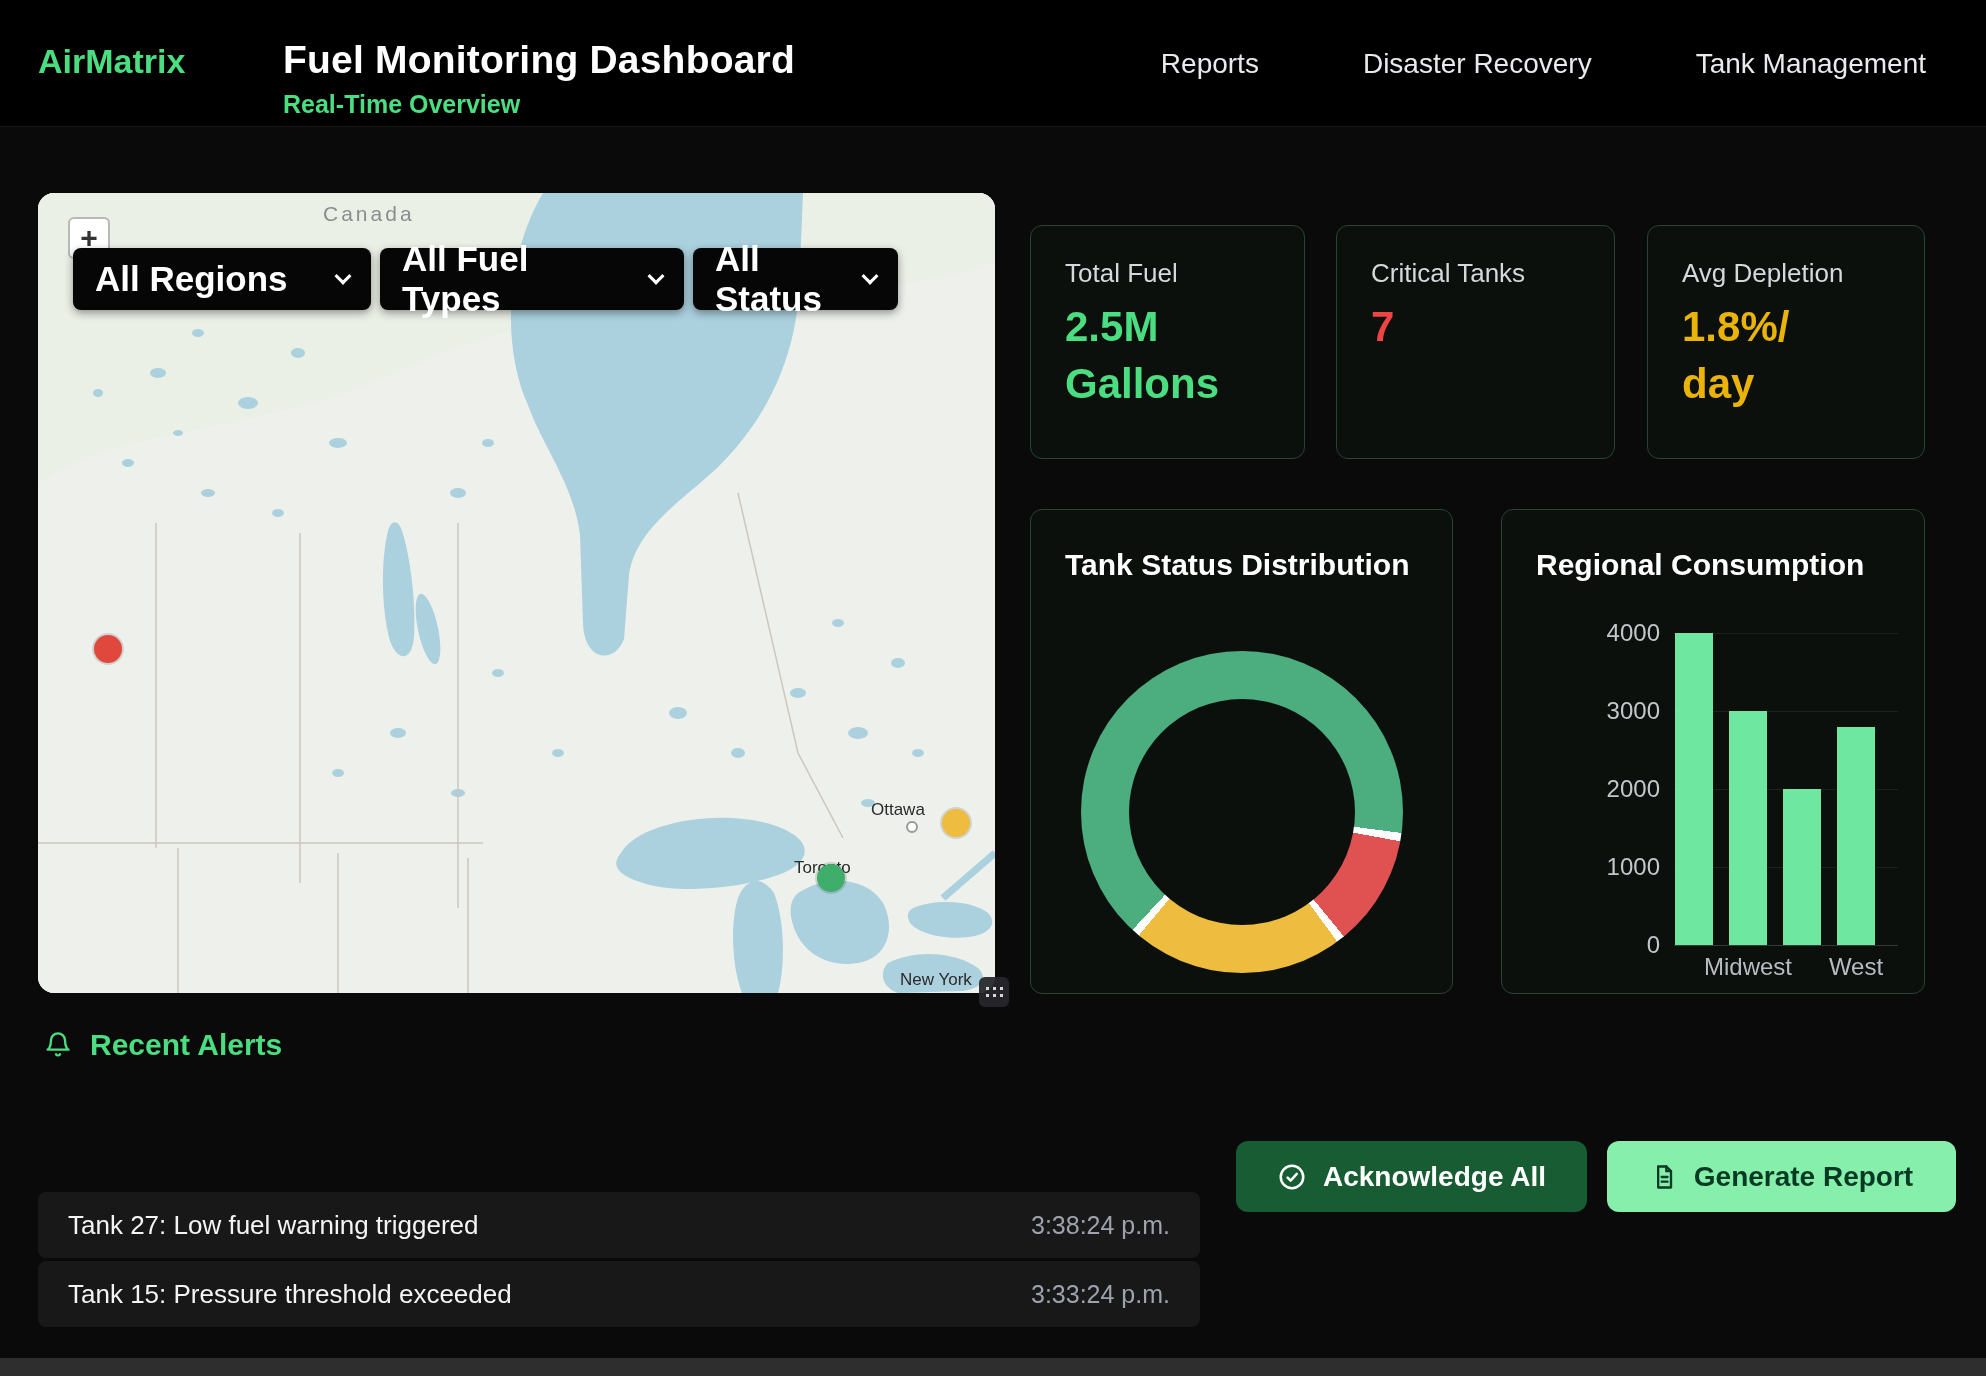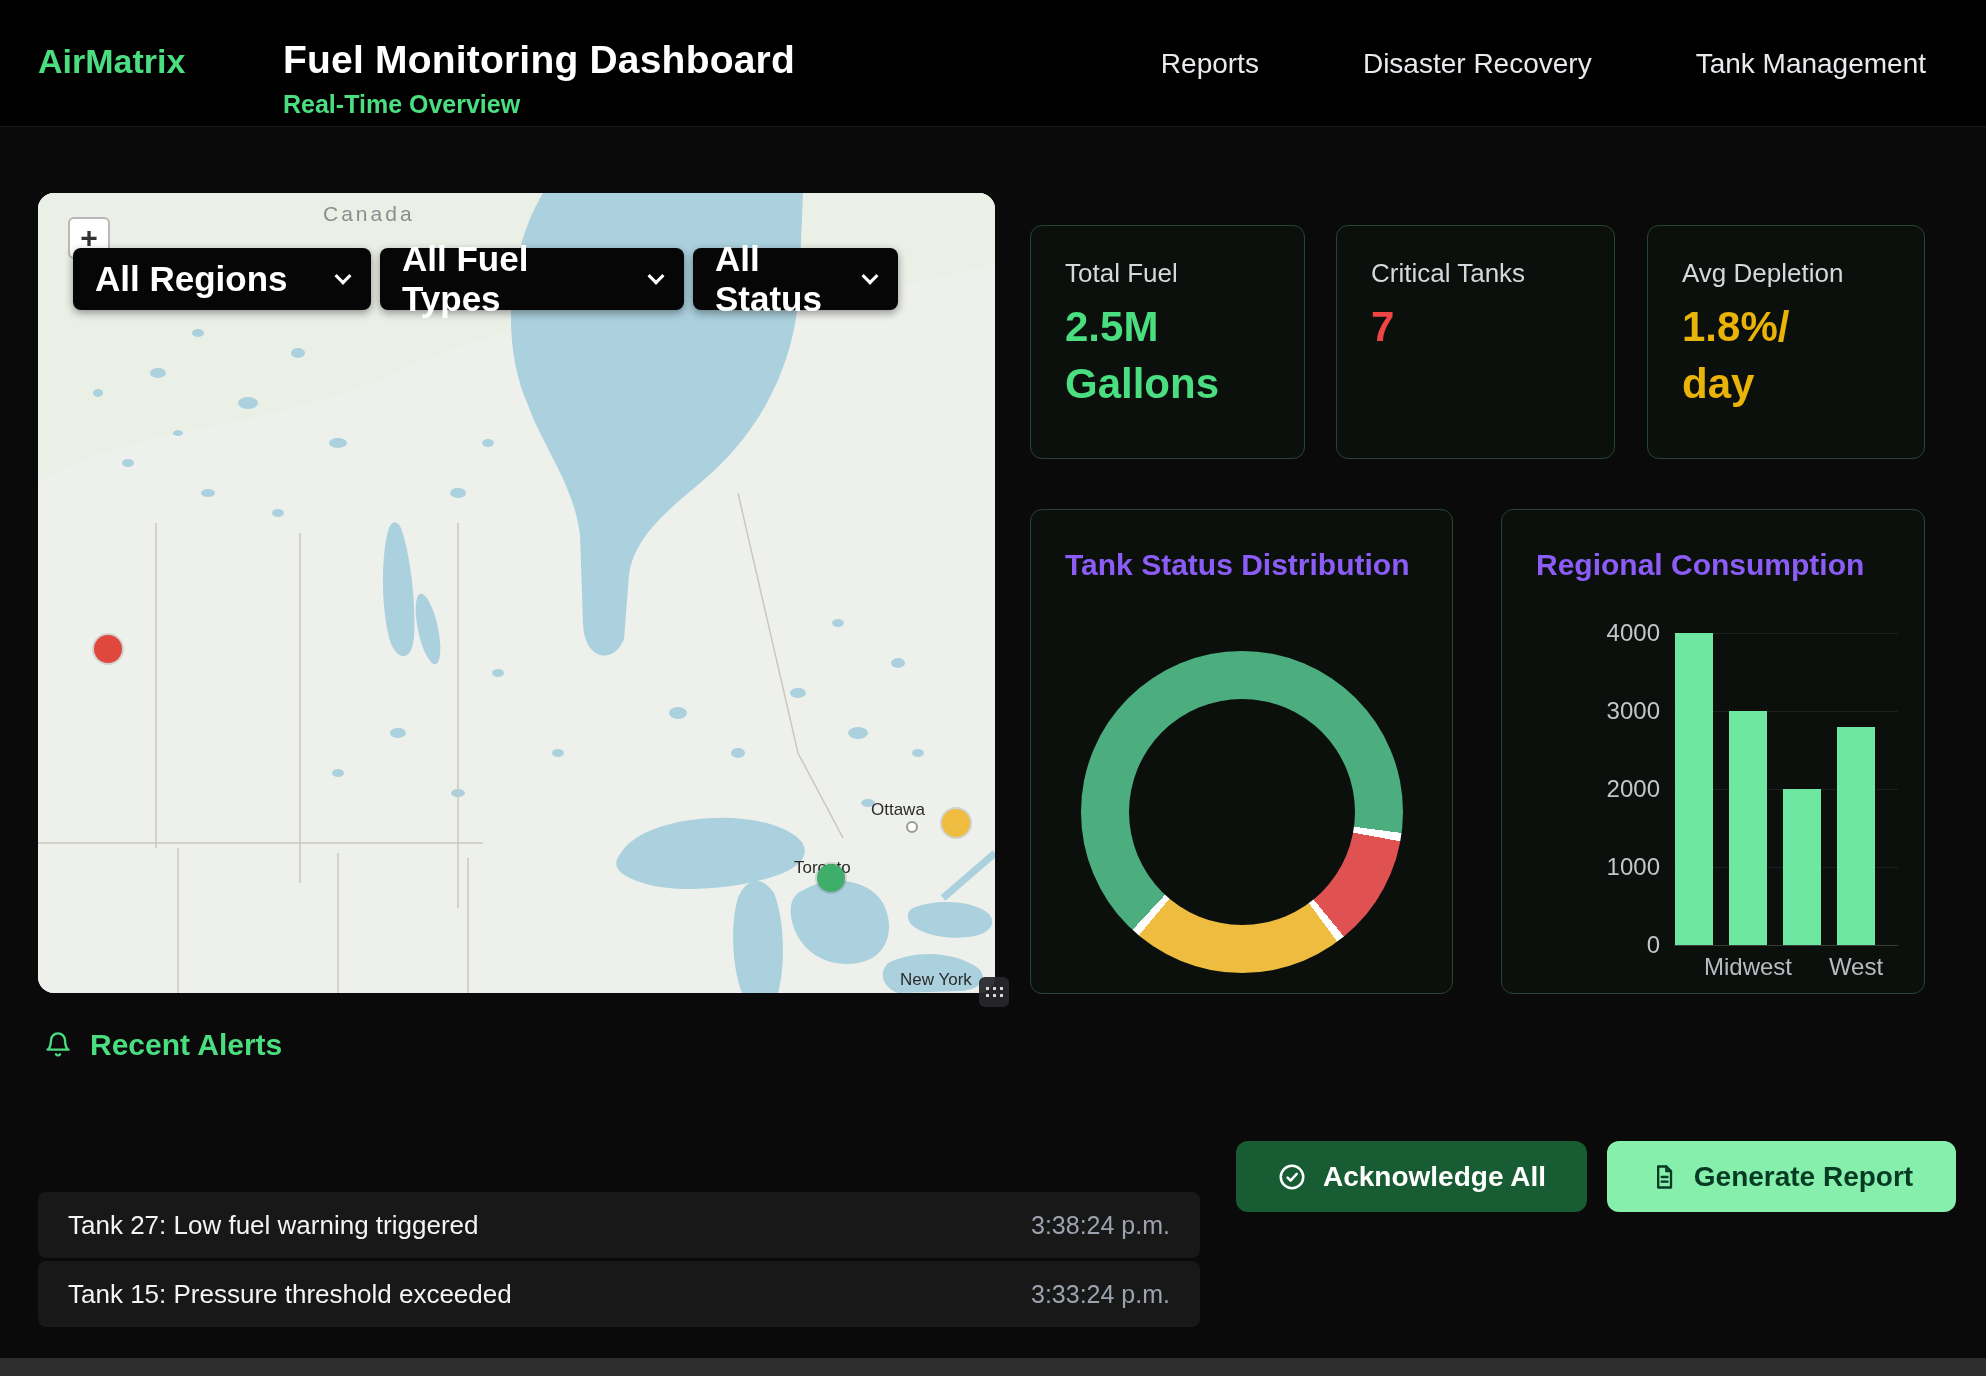--- a/index.html
+++ b/index.html
@@ -33,21 +33,21 @@
   .stat-card { top:225px; height:234px; padding:32px 34px; }
   .stat-card-0 { left:1030px; width:275px; }
   .stat-card-1 { left:1336px; width:279px; }
   .stat-card-2 { left:1647px; width:278px; }
   .stat-label { font-size:26px; color:#d5d8dd; }
   .stat-value { font-size:42px; font-weight:800; line-height:1.35; margin-top:10px; white-space:pre-line; }
 
   .chart-card { top:509px; height:485px; }
   .chart-card-tank { left:1030px; width:423px; }
   .chart-card-region { left:1501px; width:424px; }
-  .chart-title { position:absolute; left:34px; top:38px; font-size:30px; font-weight:700; color:#8b5cf6; }
+  .chart-title { position:absolute; left:34px; top:38px; font-size:30px; font-weight:700; color:#ffffff; }
 
   .donut { position:absolute; left:50px; top:141px; width:322px; height:322px; border-radius:50%; }
   .donut-hole { position:absolute; inset:48px; border-radius:50%; background:#0c100d; }
 
   .bar-plot { position:absolute; inset:0; }
   .ytick { position:absolute; left:78px; width:80px; text-align:right; font-size:24px; color:#c3c7cc; line-height:24px; }
   .gridline { position:absolute; left:172px; width:224px; height:1px; background:rgba(255,255,255,.07); }
   .gridline.base { background:rgba(255,255,255,.18); }
   .bar { position:absolute; width:38px; }
   .xlabel { position:absolute; top:443px; font-size:24px; color:#b7bcc2; transform:translateX(-50%); white-space:nowrap; }

